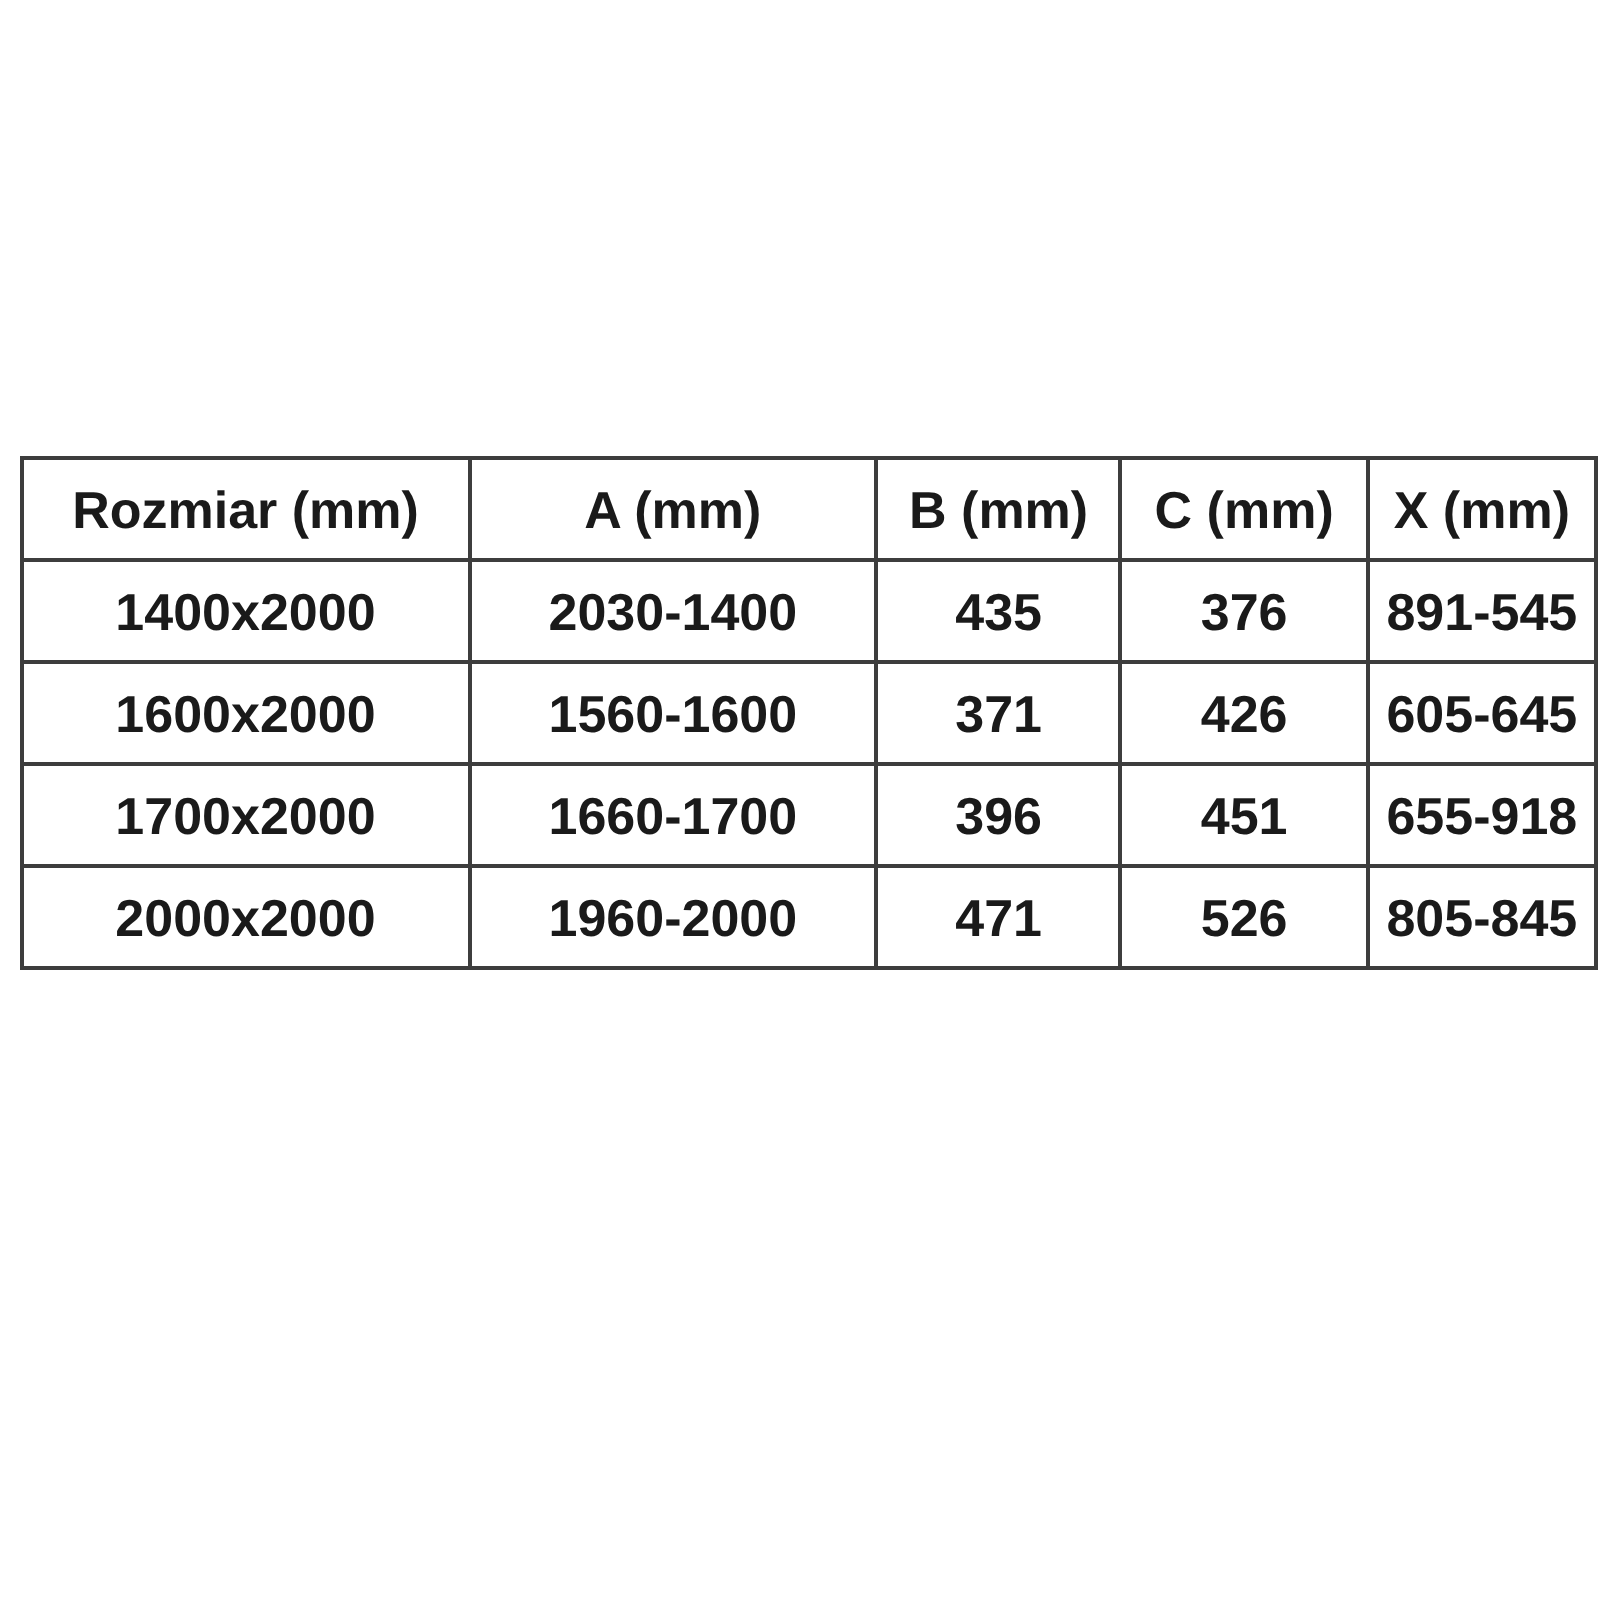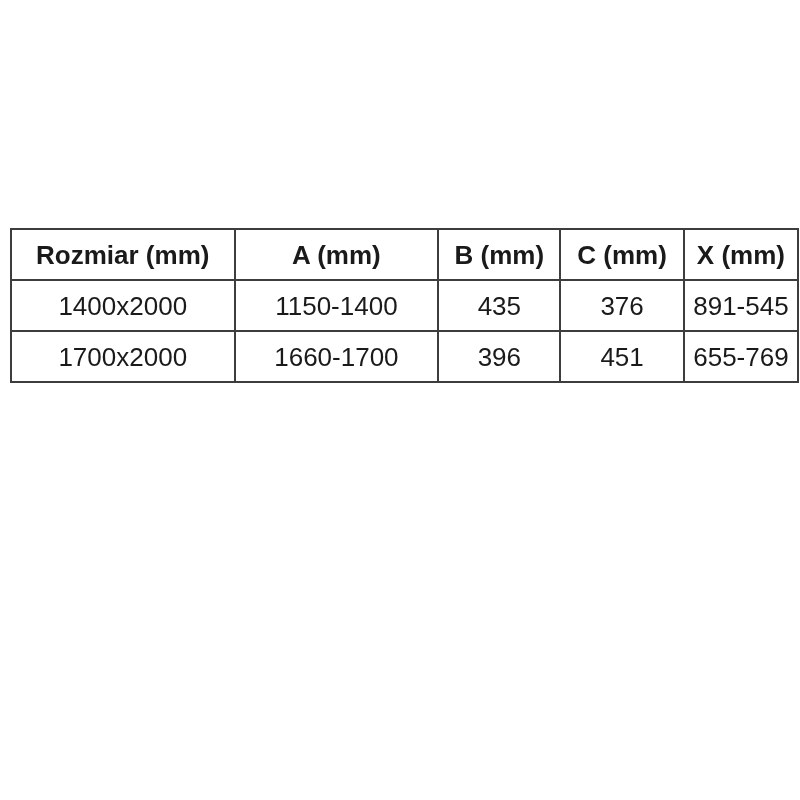--- a/index.html
+++ b/index.html
@@ -42,21 +42,21 @@
     white-space: nowrap;
     overflow: hidden;
     color: var(--text-color);
     background: var(--bg-color);
     padding: 0;
   }
   .size-table th {
     font-weight: bold;
   }
   .size-table td {
-    font-weight: normal;
+    font-weight: bold;
     margin-top: 16px;
   }
   col.c-rozmiar { width: 28.4%; }
   col.c-a { width: 25.9%; }
   col.c-b { width: 15.5%; }
   col.c-c { width: 15.7%; }
   col.c-x { width: 14.5%; }
 </style>
 </head>
 <body>
@@ -75,27 +75,41 @@
           <th>Rozmiar (mm)</th>
           <th>A (mm)</th>
           <th>B (mm)</th>
           <th>C (mm)</th>
           <th>X (mm)</th>
         </tr>
     </thead>
     <tbody>
         <tr>
           <td>1400x2000</td>
-          <td>1150-1400</td>
+          <td>2030-1400</td>
           <td>435</td>
           <td>376</td>
           <td>891-545</td>
+        </tr>
+        <tr>
+          <td>1600x2000</td>
+          <td>1560-1600</td>
+          <td>371</td>
+          <td>426</td>
+          <td>605-645</td>
         </tr>
         <tr>
           <td>1700x2000</td>
           <td>1660-1700</td>
           <td>396</td>
           <td>451</td>
-          <td>655-769</td>
+          <td>655-918</td>
+        </tr>
+        <tr>
+          <td>2000x2000</td>
+          <td>1960-2000</td>
+          <td>471</td>
+          <td>526</td>
+          <td>805-845</td>
         </tr>
       </tbody>
   </table>
 </div>
 
 </body></html>

